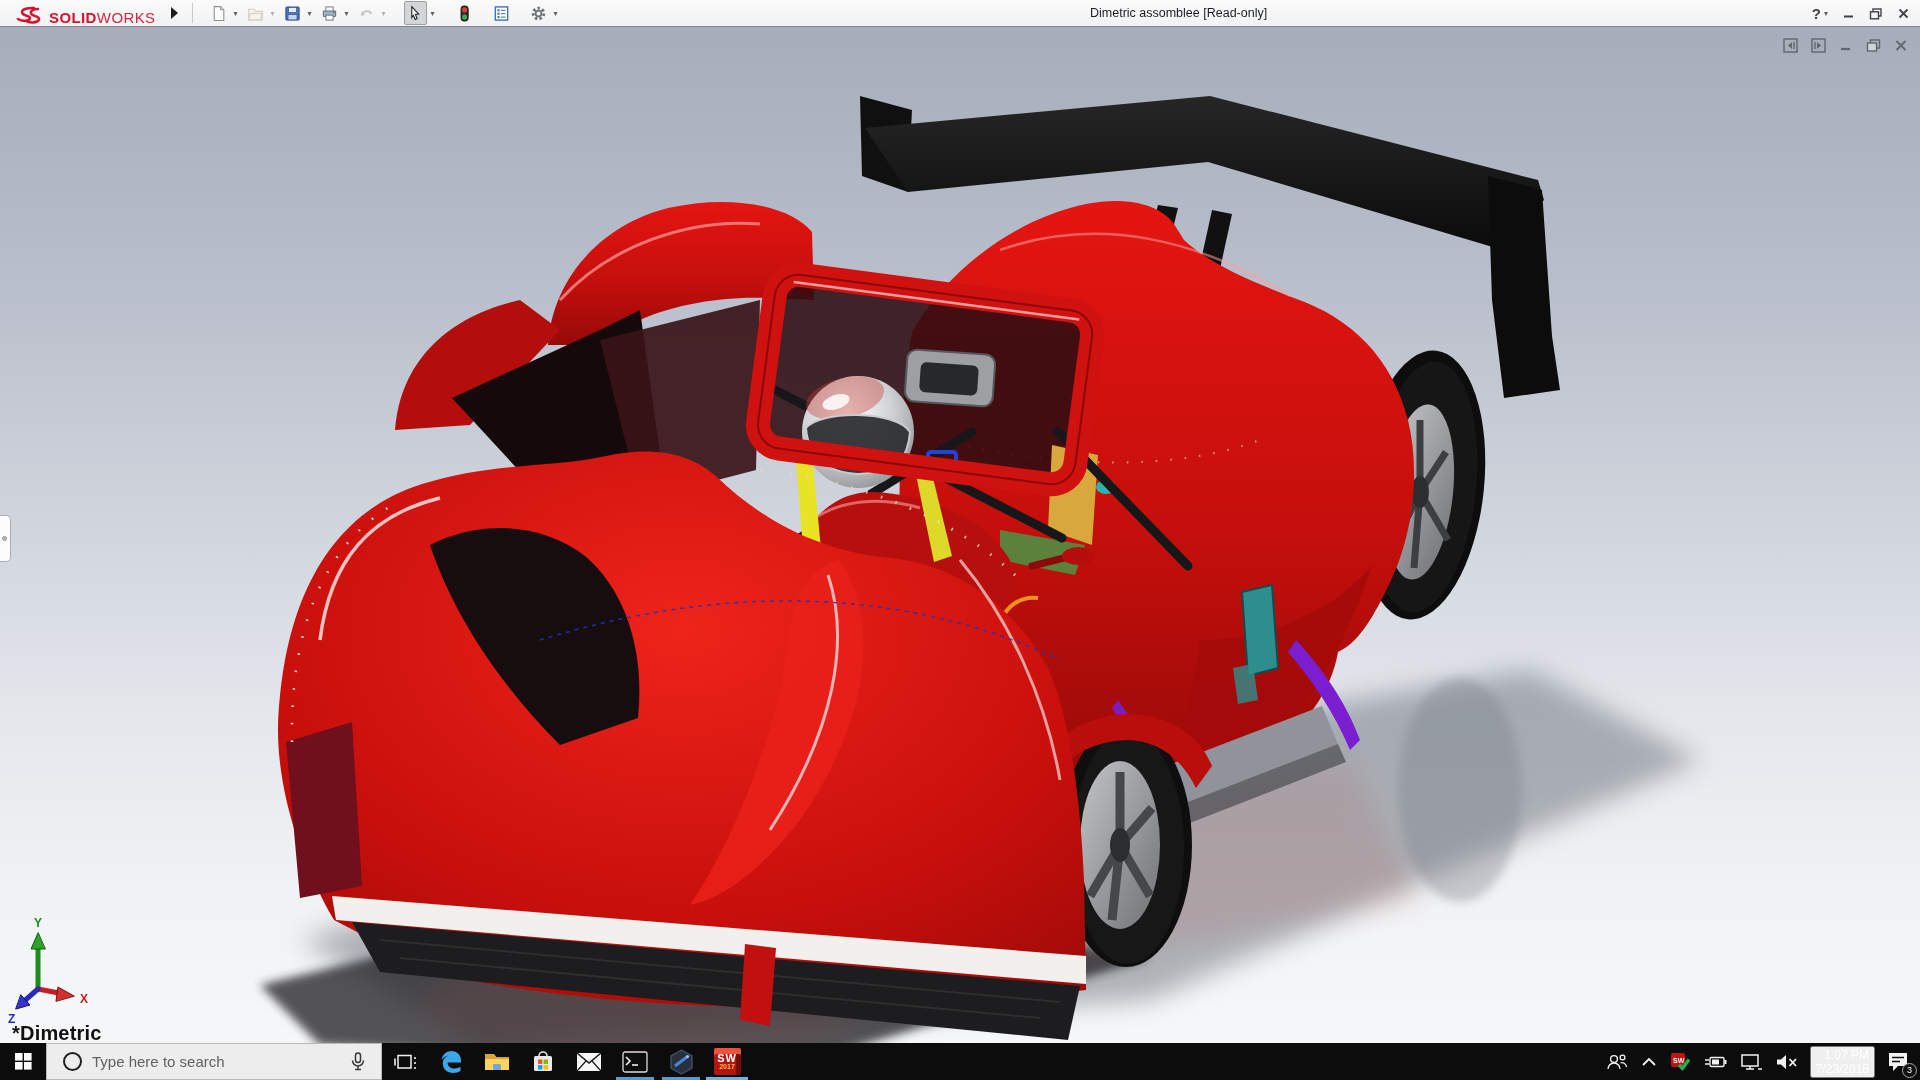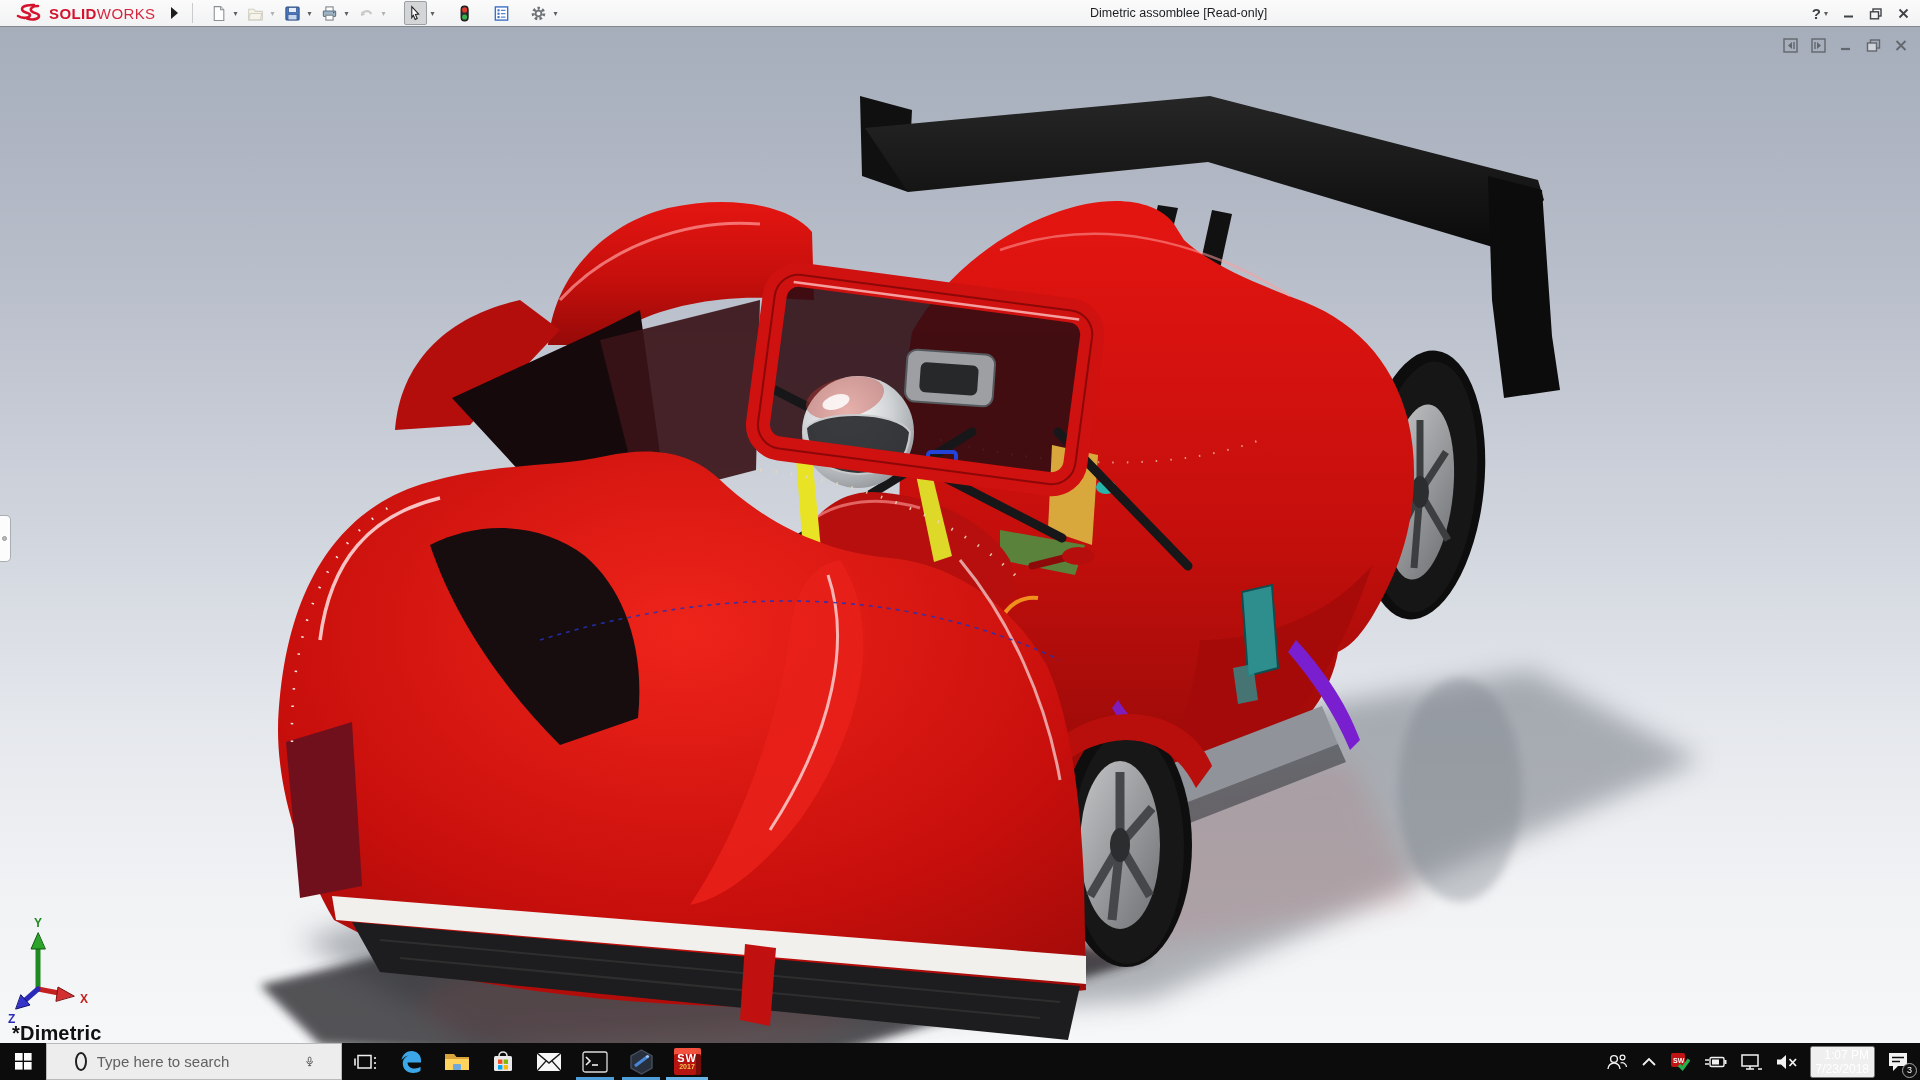--- a/index.html
+++ b/index.html
@@ -4,21 +4,21 @@
 <style>
   * { margin:0; padding:0; box-sizing:border-box; }
   html,body { width:1920px; height:1080px; overflow:hidden;
     font-family:"Liberation Sans","DejaVu Sans",sans-serif; }
   .app { position:relative; width:1920px; height:1080px; background:#000; }
 
   
   .titlebar { position:absolute; top:0; left:0; width:1920px; height:27px;
     background:linear-gradient(180deg,#fbfbfb,#f1f2f3);
     border-bottom:1px solid #83878c; display:flex; align-items:center; }
-  .brand { display:flex; align-items:center; padding-left:14px; height:100%; }
+  .brand { display:flex; align-items:flex-end; padding-left:14px; height:100%; }
   .brand svg { display:block; }
   .brand-text { font-size:15px; letter-spacing:.4px; margin-left:5px; color:#d5132e; }
   .brand-text .solid { font-weight:bold; }
   .brand-text .works { font-weight:normal; opacity:.92; }
   .flyout { margin-left:10px; width:18px; height:20px; border:none; background:transparent;
     display:flex; align-items:center; justify-content:center; cursor:pointer; }
   .vsep { width:1px; height:20px; background:#c9cccf; margin:0 14px 0 8px; }
   .qat { display:flex; align-items:center; gap:2px; }
   .qat .btn { height:24px; display:flex; align-items:center; padding:0 2px;
     border:1px solid transparent; background:transparent; border-radius:2px; }
@@ -47,22 +47,22 @@
     border-radius:50%; background:#b9bcbf; border:1px solid #97999c; }
   .triad { position:absolute; left:6px; top:886px; }
   .view-label { position:absolute; left:12px; top:995px; font-size:20px;
     font-weight:bold; color:#111; letter-spacing:.2px;text-align:right; }
 
   
   .taskbar { position:absolute; bottom:0; left:0; width:1920px; height:37px;
     background:#0c0c0c; display:flex; align-items:stretch; }
   .start { width:46px; display:flex; align-items:center; justify-content:center;
     background:transparent; border:none; cursor:pointer; }
-  .searchbox { width:296px; background:#ededee; border:1px solid #b9b9b9;
-    display:flex; align-items:center; padding:0 28px; gap:10px; cursor:text; }
+  .searchbox { width:336px; background:#ededee; border:1px solid #b9b9b9;
+    display:flex; align-items:center; padding:0 16px; gap:10px; cursor:text; }
   .cortana-ring { width:19px; height:19px; border-radius:50%; border:2.5px solid #1f2021; }
   .searchbox input { flex:1; border:none; background:transparent; outline:none;
     font-size:15px; color:#3c3c3c; font-family:"Liberation Sans",sans-serif; }
   .searchbox input::placeholder { color:#616161; opacity:1; }
   .tb-app { position:relative; width:46px; display:flex; align-items:center;
     justify-content:center; background:transparent; border:none; cursor:pointer; }
   .tb-app .openline { position:absolute; bottom:0; left:4px; width:38px; height:3px;
     background:#4e9ed9; }
   .tb-app .openline.bright { background:#6ab4e8; left:2px; width:42px; }
   .sw-cube { position:relative; width:27px; height:27px; background:#b51410;

